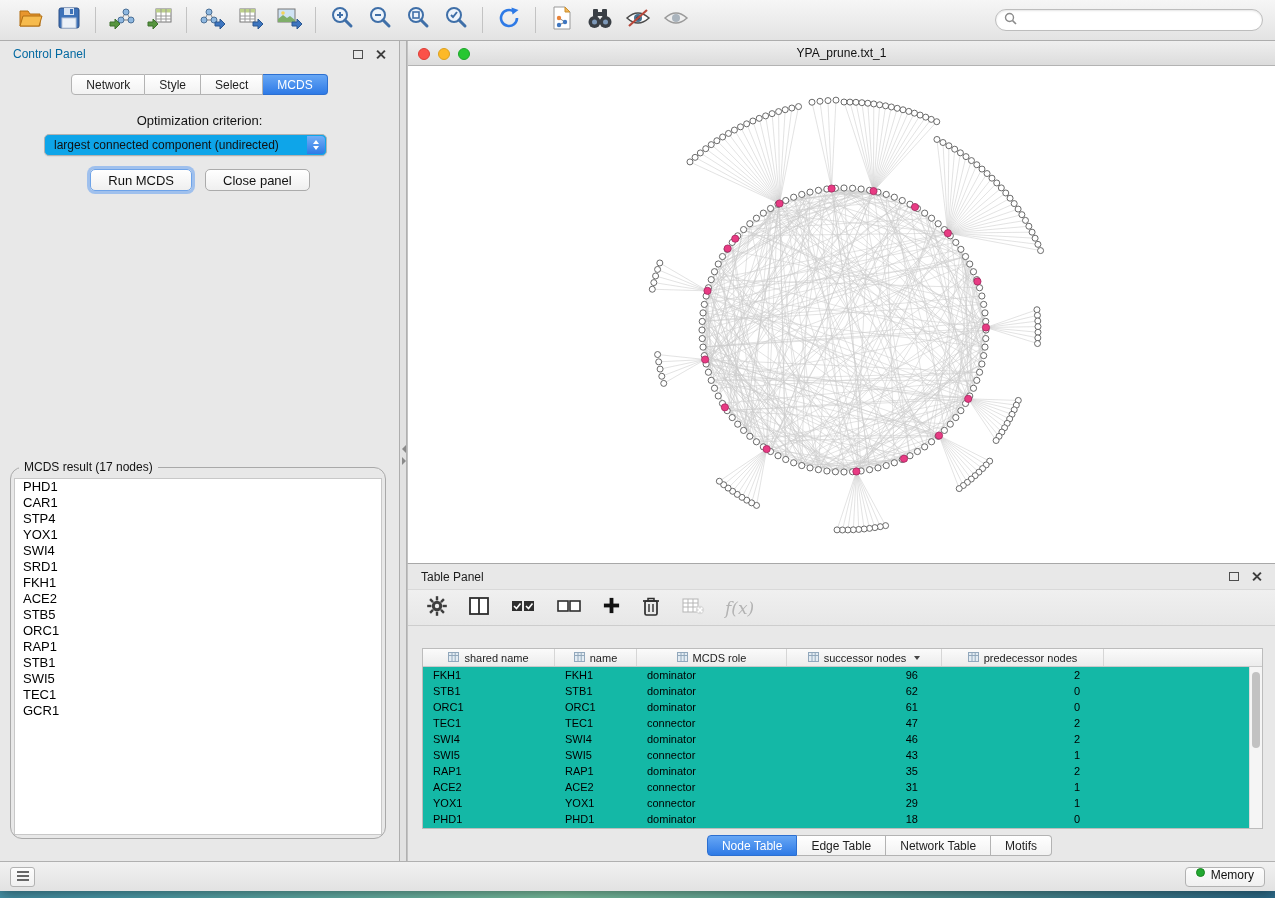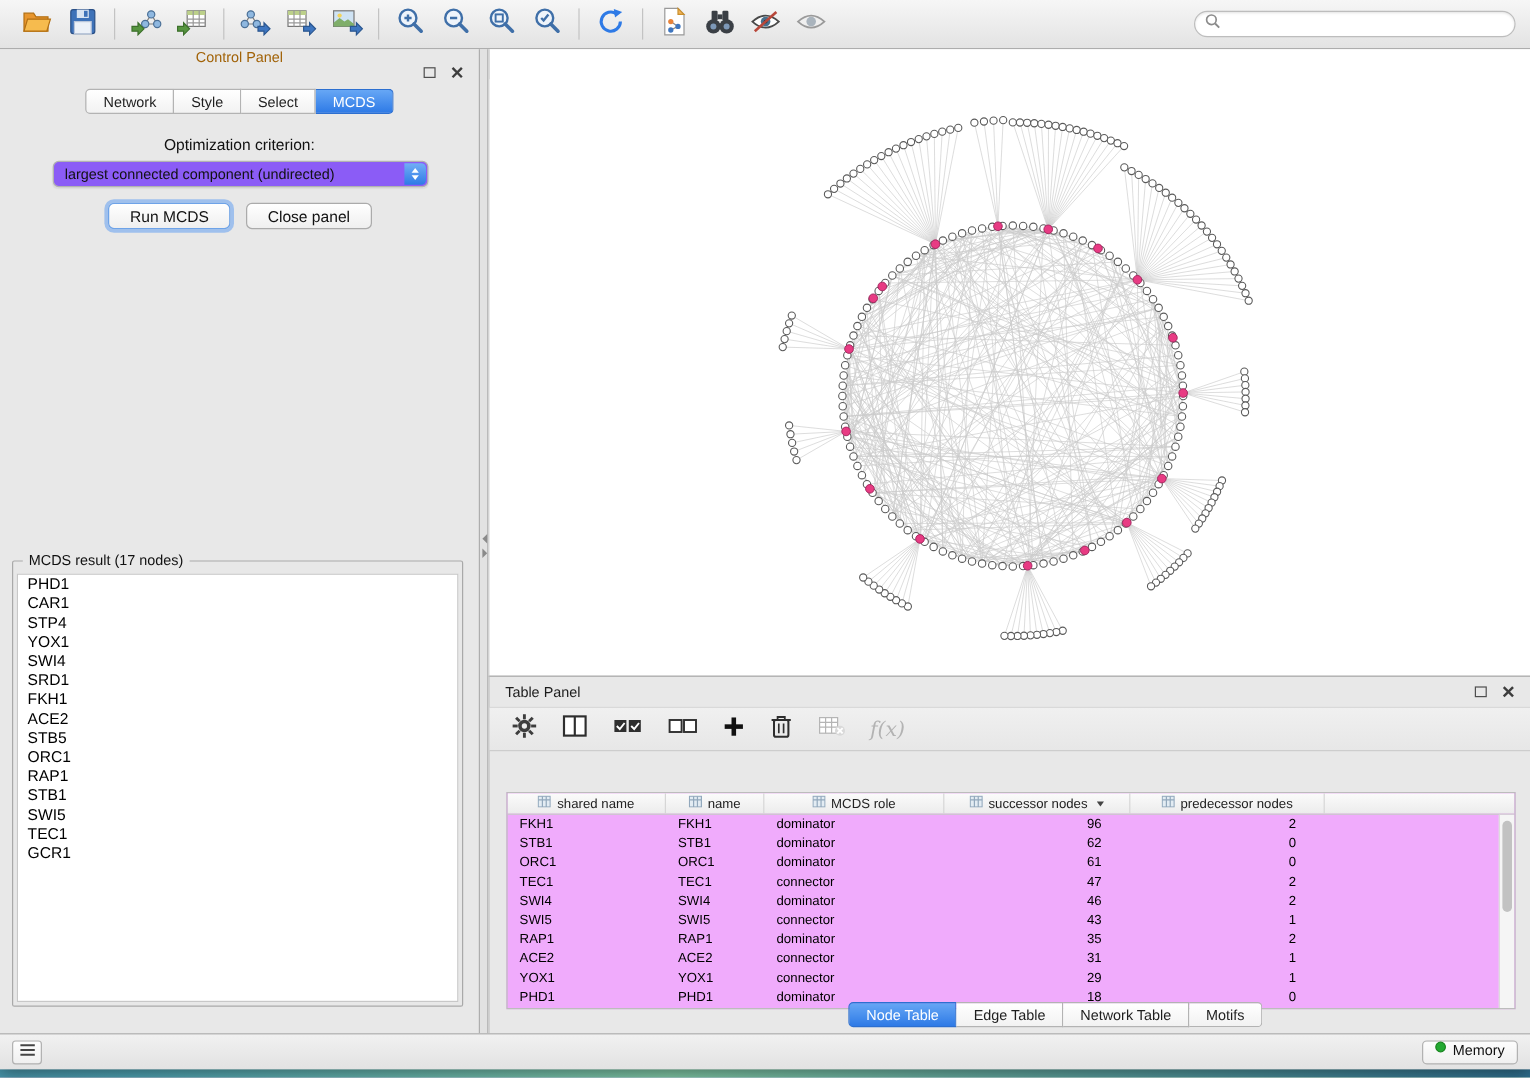--- a/index.html
+++ b/index.html
@@ -14,50 +14,50 @@
     display:flex; align-items:center; padding:0 12px; }
   .tb-btn { width:38px; height:34px; display:flex; align-items:center; justify-content:center; border-radius:4px; cursor:default; }
   .tb-sep { width:1px; height:26px; background:#c3c3c3; margin:0 7px; }
   .tb-search { margin-left:auto; width:268px; height:22px; border:1px solid #bdbdbd; border-radius:12px;
     background:#fff; display:flex; align-items:center; padding:0 8px; gap:5px;
     box-shadow:inset 0 1px 2px rgba(0,0,0,.10); }
   .tb-search input { border:none; outline:none; flex:1; font-size:12px; background:transparent; font-family:"Liberation Sans",sans-serif; }
 
   
   .control-panel { position:absolute; left:0; top:41px; width:400px; height:820px; background:#e8e8e8; border-right:1px solid #aeaeae; }
-  .panel-titlebar { height:26px; display:flex; align-items:center; padding:0 13px; font-size:12px; color:#a16207;flex-direction:column; }
+  .panel-titlebar { height:26px; display:flex; align-items:center; padding:0 13px; font-size:12px; color:#0369a1; }
   .panel-controls { margin-left:auto; display:flex; gap:12px; align-items:center; }
   .float-icon { width:10px; height:9px; border:1.5px solid #4e4e4e; background:transparent; }
   .x-icon { position:relative; width:11px; height:11px; }
   .x-icon::before,.x-icon::after { content:""; position:absolute; left:4.5px; top:0; width:2px; height:11px; background:#3d3d3d; }
   .x-icon::before { transform:rotate(45deg); } .x-icon::after { transform:rotate(-45deg); }
 
   .seg-tabs { display:flex; justify-content:center; margin-top:7px; }
   .seg { height:21px; padding:0 14px; background:linear-gradient(#ffffff,#f2f2f2); border:1px solid #b3b3b3; border-left:none;
     font-size:12px; display:flex; align-items:center; color:#1e1e1e; cursor:default; }
   .seg:first-child { border-left:1px solid #b3b3b3; border-radius:4px 0 0 4px; }
   .seg:last-child { border-radius:0 4px 4px 0; }
   .seg.active { background:linear-gradient(#67a7f5,#2e7ae6); color:#fff; border-color:#2c6fd0; }
 
   .opt-label { position:absolute; top:72px; left:0; width:100%; text-align:center; font-size:13px; color:#111; }
-  .criterion-select { position:absolute; left:44px; top:93px; width:313px; height:22px; background:#8b5cf6;
+  .criterion-select { position:absolute; left:44px; top:93px; width:283px; height:22px; background:#0ea5e9;
     border:1px solid #b2b2b2; border-radius:5px; font-size:12px; display:flex; align-items:center;
     padding-left:9px; color:#111; box-shadow:0 1px 1px rgba(0,0,0,.06); }
   .select-stepper { position:absolute; right:1px; top:1px; bottom:1px; width:18px;
     background:linear-gradient(#72aef6,#2e7ae6); border-radius:0 4px 4px 0;
     display:flex; flex-direction:column; align-items:center; justify-content:center; gap:2px; }
   .up-tri { width:0; height:0; border-left:3.5px solid transparent; border-right:3.5px solid transparent; border-bottom:4.5px solid #fff; }
   .down-tri { width:0; height:0; border-left:3.5px solid transparent; border-right:3.5px solid transparent; border-top:4.5px solid #fff; }
 
   .btn-row { position:absolute; top:128px; left:0; width:400px; display:flex; justify-content:center; gap:13px; }
   .mac-btn { height:22px; padding:0 17px; background:linear-gradient(#ffffff,#efefef); border:1px solid #ababab;
     border-radius:5px; font-size:13px; color:#111; display:flex; align-items:center; cursor:default; }
   .mac-btn.focused { box-shadow:0 0 0 3px rgba(110,165,240,.6); border-color:#6ea3e8; }
 
-  .groupbox { position:absolute; left:10px; top:426px; width:376px; height:372px; border:1px solid #a9a9a9; border-radius:2px; }
+  .groupbox { position:absolute; left:10px; top:426px; width:376px; height:372px; border:1px solid #a9a9a9; border-radius:12px; }
   .group-title { position:absolute; top:-8px; left:8px; background:#e8e8e8; padding:0 5px; font-size:12px; color:#111; }
   .mcds-list { position:absolute; left:3px; right:3px; top:10px; bottom:3px; background:#fff; border:1px solid #c8c8c8; overflow:hidden; }
   .mcds-item { font-size:13px; line-height:16px; padding-left:8px; color:#000; }
 
   
   .v-splitter { position:absolute; left:400px; top:41px; width:7px; height:820px; background:#e2e2e2; border-right:1px solid #b0b0b0; }
   .split-handle { position:absolute; left:0; top:404px; width:7px; height:22px; display:flex; flex-direction:column; align-items:center; gap:4px; }
   .tri-l { width:0;height:0;border-top:4px solid transparent;border-bottom:4px solid transparent;border-right:4px solid #8a8a8a; }
   .tri-r { width:0;height:0;border-top:4px solid transparent;border-bottom:4px solid transparent;border-left:4px solid #8a8a8a; }
 
@@ -73,21 +73,21 @@
   .net-canvas { position:absolute; left:0; top:25px; right:0; bottom:0; background:#fff; overflow:hidden; }
 
   
   .table-panel { position:absolute; left:407px; top:563px; width:868px; height:298px; background:#e8e8e8; border-top:1px solid #a8a8a8; border-left:1px solid #c2c2c2; }
   .tp-titlebar { height:25px; display:flex; align-items:center; padding:0 13px; font-size:12px; color:#1c1c1c; }
   .tp-toolbar { height:37px; background:linear-gradient(#f0f0f0,#e7e7e7); border-top:1px solid #d9d9d9; border-bottom:1px solid #cdcdcd;
     display:flex; align-items:center; padding:0 18px; gap:20px; }
   .tp-tool { display:flex; align-items:center; justify-content:center; height:30px; cursor:default; }
   .fx { font-family:"DejaVu Serif", serif; font-style:italic; font-size:17px; color:#b3b3b3; }
 
-  .table-wrap { position:absolute; left:14px; right:12px; top:96px; height:181px; background:#f0abfc; border:1px solid #bcbcbc; overflow:hidden; }
+  .table-wrap { position:absolute; left:14px; right:12px; top:84px; height:181px; background:#14b8a6; border:1px solid #bcbcbc; overflow:hidden; }
   .table-header-row { display:flex; height:18px; background:linear-gradient(#fbfbfb,#ececec); border-bottom:1px solid #c9c9c9; }
   .th { display:flex; align-items:center; justify-content:center; gap:5px; font-size:11px; color:#222; border-right:1px solid #d6d6d6; height:100%; }
   .th-label { white-space:nowrap; }
   .sort-arrow { width:0; height:0; border-left:3.5px solid transparent; border-right:3.5px solid transparent; border-top:4.5px solid #444; margin-left:3px; }
   .tr { display:flex; height:16px; align-items:center; }
   .td { font-size:11px; color:#000; display:flex; align-items:center; height:100%; padding-left:10px; white-space:nowrap; }
   .c0 { width:132px; } .c1 { width:82px; } .c2 { width:150px; } .c3 { width:155px; } .c4 { width:162px; } .c5 { flex:1; border-right:none; }
   .td.c3,.td.c4 { justify-content:flex-end; padding-right:24px; padding-left:0; }
   .vscroll { position:absolute; right:0; top:18px; bottom:0; width:13px; background:#f5f5f5; border-left:1px solid #dcdcdc; }
   .vthumb { position:absolute; left:2px; top:5px; width:8px; height:76px; background:#c2c2c2; border-radius:4px; }
@@ -313,20 +313,28 @@
   </div>
 
   <div class="v-splitter">
     <div class="split-handle">
         <span class="tri-l"></span>
         <span class="tri-r"></span>
       </div>
   </div>
 
   <div class="network-frame">
+    <div class="net-titlebar">
+      <span class="traffic">
+        <span class="light red"></span>
+        <span class="light yellow"></span>
+        <span class="light green"></span>
+      </span>
+      <span>YPA_prune.txt_1</span>
+    </div>
     <div class="net-canvas">
       <svg id="netsvg" width="868" height="497" viewBox="0 0 868 497">
           <g stroke="#c2c2c2" stroke-width="0.55" fill="none" opacity="0.85">
             <line x1="444.5737466339646" y1="122.25907130028892" x2="486.35389396004007" y2="131.2276935386711"></line>
             <line x1="410.4037846304255" y1="124.32597321350559" x2="303.22769353867113" y2="314.35389396004007"></line>
             <line x1="418.8837914037441" y1="404.96466012192366" x2="516.6651940358241" y2="380.8637089568992"></line>
             <line x1="469.98282432883326" y1="401.87373807449933" x2="576.9646601219237" y2="246.8837914037441"></line>
             <line x1="393.7545663525612" y1="399.5703630442135" x2="296.32597321350556" y2="289.5962153695745"></line>
             <line x1="578" y1="264" x2="552.8637089568992" y2="183.33480596417587"></line>
             <line x1="294.25907130028895" y1="255.42625336603544" x2="427.42625336603544" y2="405.74092869971105"></line>

